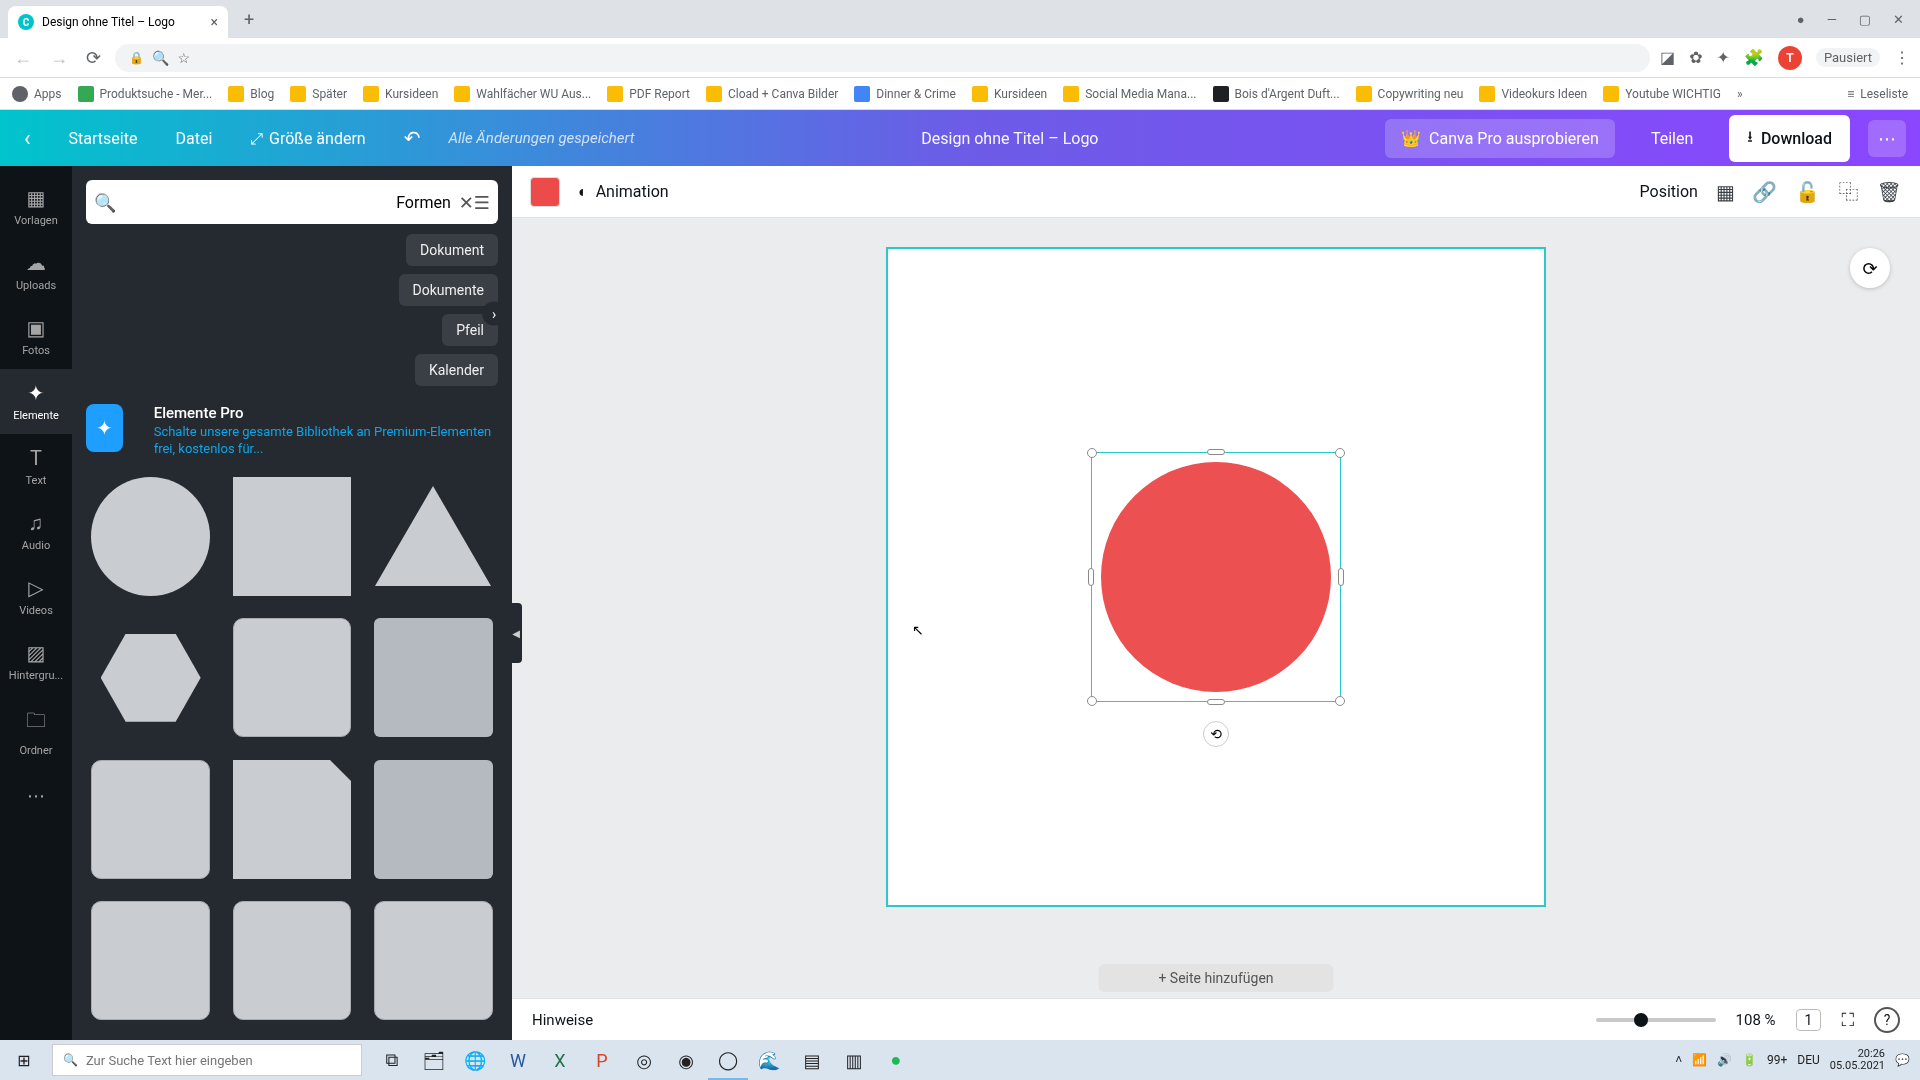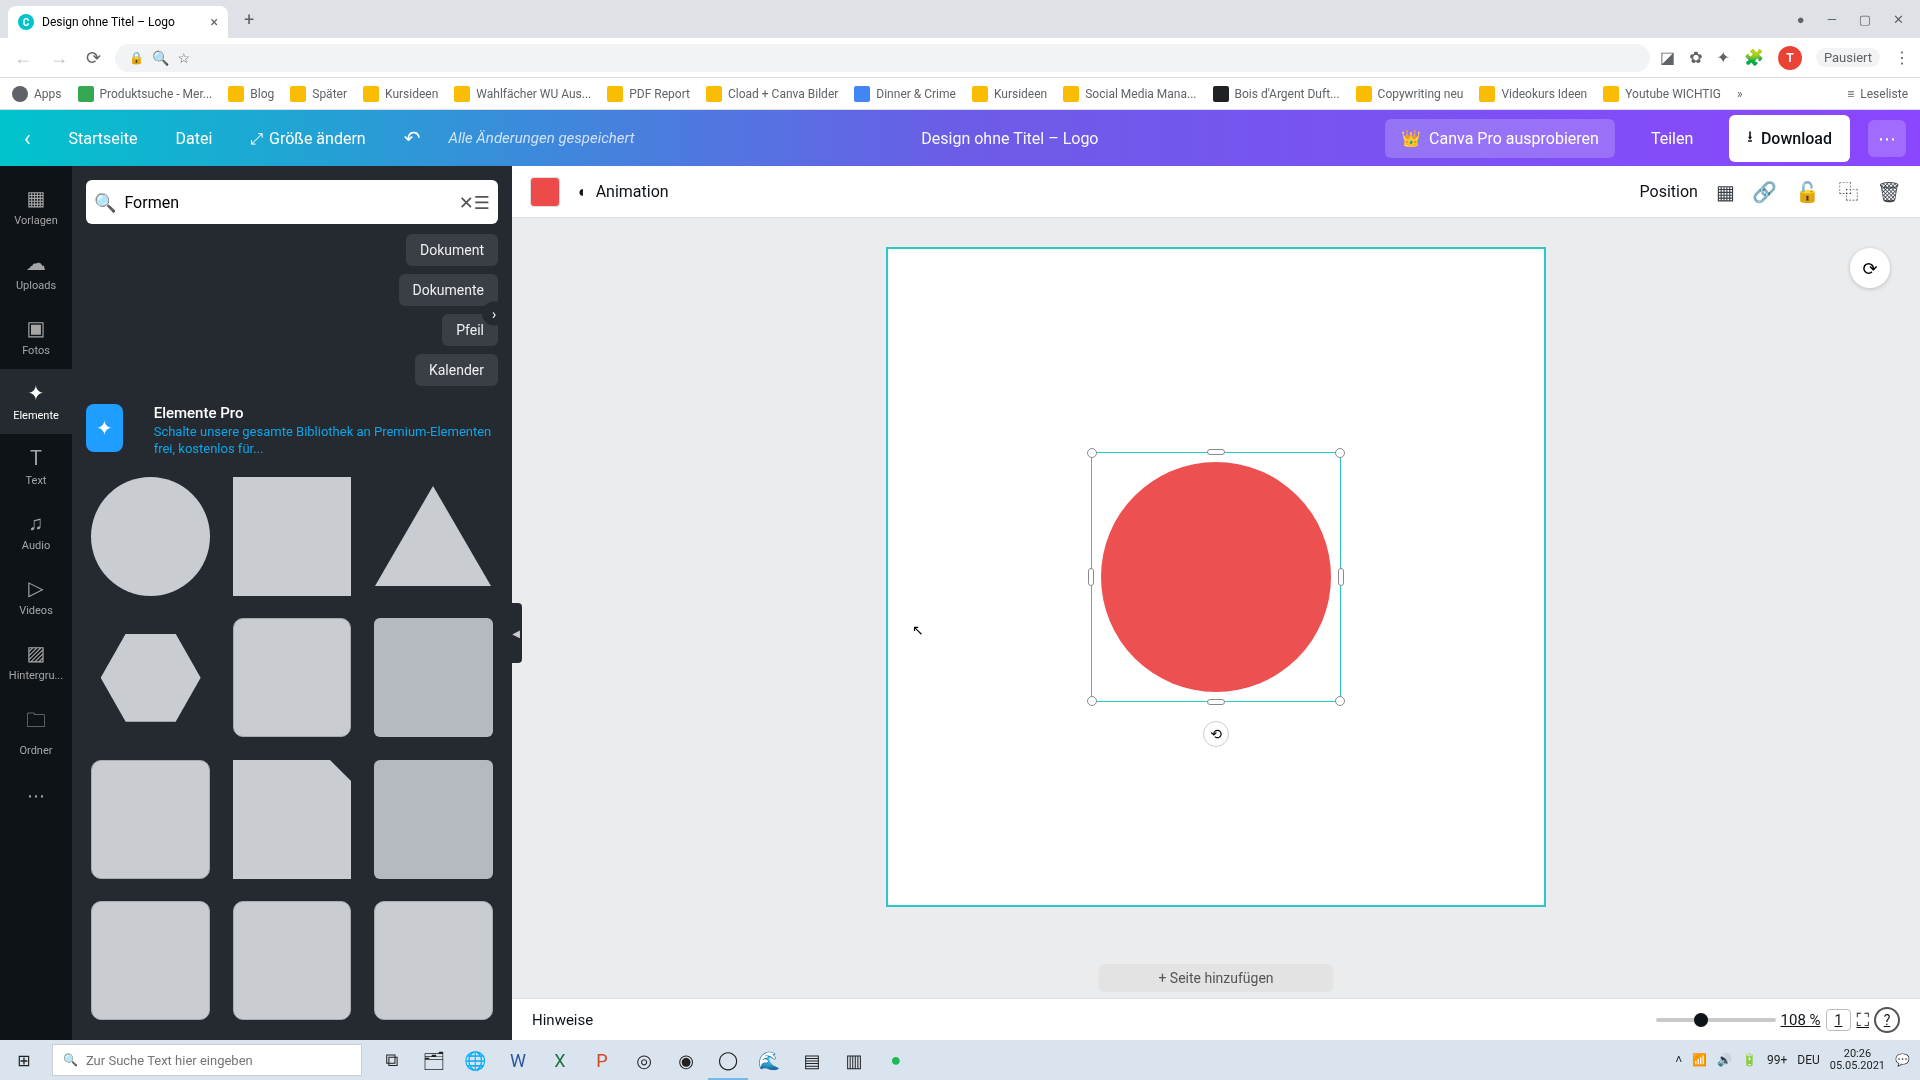--- a/index.html
+++ b/index.html
@@ -50,21 +50,21 @@
 .leftnav { width: 72px; background: #0e1318; display:flex; flex-direction:column; align-items:center; padding-top:8px; color:#a5a5a5;}
 .leftnav-item { width:100%; display:flex; flex-direction:column; align-items:center; gap:4px; padding:12px 0; font-size:11px; cursor:pointer;}
 .leftnav-item.active { background:#252a30; color:#fff;}
 .leftnav-ico { font-size:20px;}
 .leftnav-more { margin-top:4px; font-size:18px;}
 
 
 .sidepanel { width: 440px; background:#252a30; display:flex; flex-direction:column; color:#fff; position:relative;}
 .search-wrap { padding: 14px 14px 10px;}
 .search-box { background:#fff; border-radius:6px; display:flex; align-items:center; padding:0 8px; height:44px;}
-.search-box input { flex:1; border:none; outline:none; font-size:16px; padding:0 8px; background:transparent; }
+.search-box input { flex:1; border:none; outline:none; font-size:16px; padding:0 8px; background:transparent;text-align:right; }
 .search-ico { color:#555; font-size:18px;}
 .chips-row { display:flex; gap:8px; padding:0 14px 12px; align-items:flex-end; position:relative;flex-direction:column;}
 .chip { background:#3a3f45; border-radius:6px; padding:8px 14px; font-size:14px; color:#eee; cursor:pointer;}
 .chip-arrow { position:absolute; right:6px; top:50%; transform:translateY(-60%); background:#252a30; border-radius:50%; width:24px; height:24px; display:flex; align-items:center; justify-content:center; font-size:14px; cursor:pointer;}
 
 .pro-banner { margin: 6px 14px 14px; display:flex; gap:14px; align-items:flex-start; cursor:pointer;}
 .pro-badge { width:48px; height:48px; border-radius:8px; background:#1e9eff; display:flex; align-items:center; justify-content:center; font-size:20px;}
 .pro-text { display:flex; flex-direction:column; gap:2px;margin-left:17px;}
 .pro-text .t1{ font-size:15px; font-weight:500;}
 .pro-text .t2{ font-size:13px; color:#0ea5e9; line-height:1.3;}
@@ -105,35 +105,35 @@
 .rotate-handle{ position:absolute; left:50%; bottom:-46px; transform:translateX(-50%); width:26px; height:26px; border-radius:50%; background:#fff; border:1px solid #ccc; display:flex; align-items:center; justify-content:center; font-size:14px;}
 .floating-btn { position:absolute; right:30px; top:30px; width:40px; height:40px; border-radius:50%; background:#fff; box-shadow:0 1px 4px rgba(0,0,0,0.2); display:flex; align-items:center; justify-content:center; font-size:18px; cursor:pointer;}
 .add-page { position:absolute; left:50%; bottom:6px; transform:translateX(-50%); background:#e3e3e3; border-radius:6px; padding:6px 60px; font-size:14px; color:#555; white-space:nowrap;}
 
 .cursor { position:absolute; left:400px; top:404px; font-size:14px; color:#000; pointer-events:none;}
 
 
 .canvas-footer { height:42px; background:#fff; border-top:1px solid #e2e2e2; display:flex; align-items:center; padding:0 20px; gap:20px; font-size:15px; color:#0e1318;}
 .slider { width:120px; height:4px; background:#c9c9c9; border-radius:2px; position:relative;}
 .slider-knob { position:absolute; top:50%; left:38%; transform:translate(-50%,-50%); width:14px; height:14px; border-radius:50%; background:#0e1318;}
-.footer-right { margin-left:auto; display:flex; align-items:center; gap:5px;text-decoration:underline;}
+.footer-right { margin-left:auto; display:flex; align-items:center; gap:20px;}
 .page-ind { border:1px solid #bbb; border-radius:4px; padding:2px 8px; font-size:14px;}
 .footer-ico { font-size:18px; cursor:pointer;}
 .help-ico { width:26px; height:26px; border:2px solid #555; border-radius:50%; display:flex; align-items:center; justify-content:center; font-size:14px;}
 
 
 .taskbar { height:40px; background:#d9e4ef; display:flex; align-items:center; padding:0 0 0 0; font-size:12px; color:#222;}
 .start { width:48px; display:flex; align-items:center; justify-content:center; font-size:16px; cursor:pointer;}
 .win-search { flex:0 0 310px; background:#fff; height:32px; margin:0 4px; display:flex; align-items:center; padding:0 10px; gap:8px; border:1px solid #ccc;}
 .win-search input{ border:none; outline:none; flex:1; font-size:13px; background:transparent;}
 .task-icons { display:flex; align-items:center; gap:2px; margin-left:6px;}
 .task-ico { width:40px; height:40px; display:flex; align-items:center; justify-content:center; font-size:18px; cursor:pointer;}
 .task-ico.chrome { border-bottom:2px solid #76b9ed;}
 .tray { margin-left:auto; display:flex; align-items:center; gap:10px; padding-right:10px; color:#222;}
-.clock { display:flex; flex-direction:column; align-items:center; font-size:11px; line-height:1.1;}
+.clock { display:flex; flex-direction:column; align-items:flex-end; font-size:11px; line-height:1.1;}
 </style>
 </head>
 <body>
 
 <div class="browser-top">
   <div class="tab-row">
     <div class="tab">
       <span class="tab-favicon">C</span>
       <span>Design ohne Titel – Logo</span>
       <span class="tab-close">×</span>

